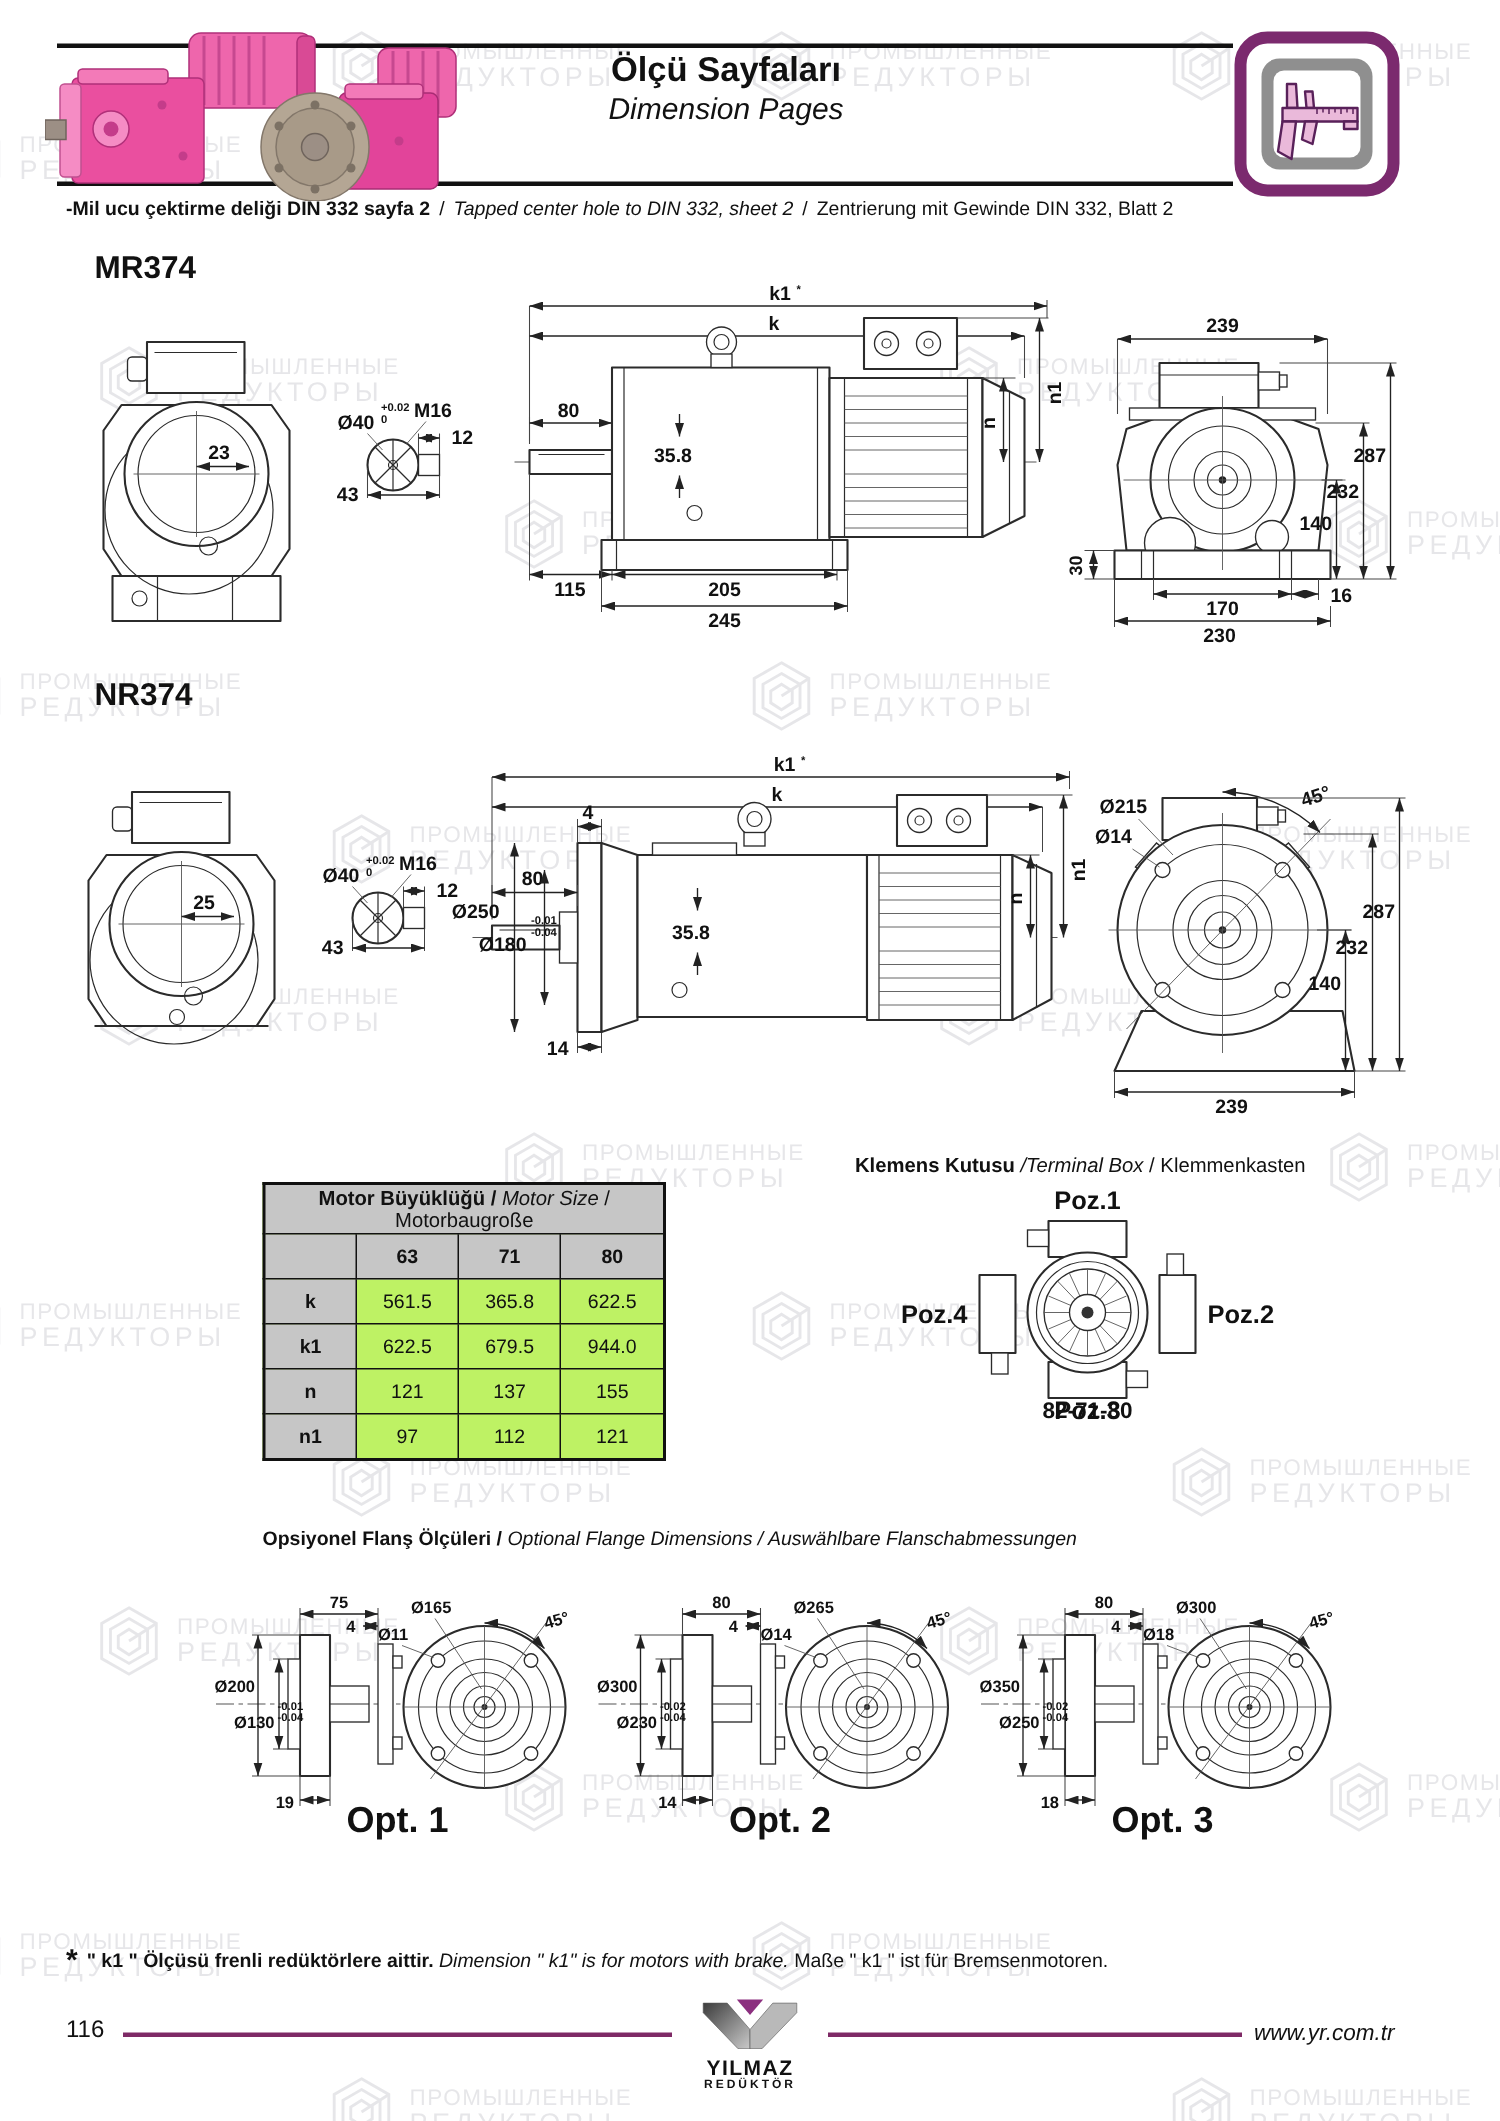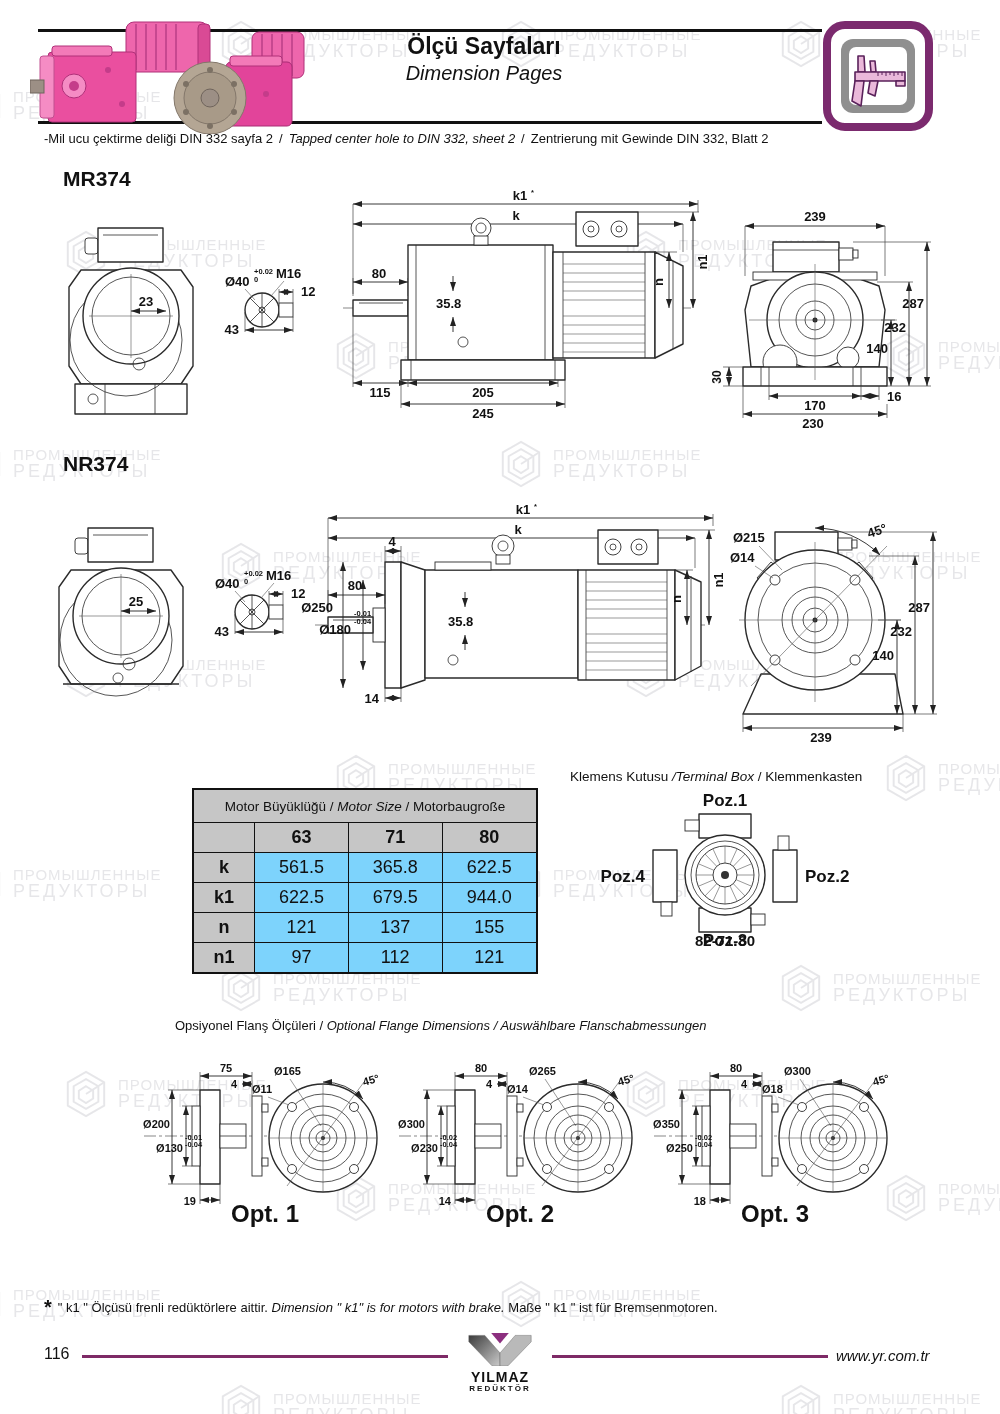--- a/index.html
+++ b/index.html
@@ -13,48 +13,48 @@
   .wm .w2{font-size:18px;letter-spacing:3px}
   
   .hdr-rule{position:absolute;left:38px;width:784px;height:3px;background:#111;z-index:1}
   .hdr-titles{position:absolute;left:284px;top:33px;width:400px;text-align:center;z-index:2}
   .t1{font-size:23px;font-weight:bold}
   .t2{font-size:20px;font-style:italic;margin-top:2px}
   .t3{font-size:20px;margin-top:2px}
   .hdr-icon{position:absolute;left:822px;top:20px;width:112px;height:112px;z-index:2}
   .hdr-img{position:absolute;left:30px;top:6px;z-index:2}
   .note{position:absolute;left:44px;top:131px;font-size:13px;z-index:2;white-space:nowrap}
-  .note .b{font-weight:normal}
+  .note .b{font-weight:bold}
   .note .i{font-style:italic}
   .note .sep{padding:0 6px}
   .sec-label{position:absolute;left:63px;font-size:21px;font-weight:bold;z-index:2}
   svg.draw{position:absolute;z-index:1}
   
   .o{fill:none;stroke:#2b2b2b;stroke-width:1.4;stroke-linejoin:round}
   .o2{fill:none;stroke:#2b2b2b;stroke-width:.8}
   .fw{fill:#fff;stroke:#2b2b2b;stroke-width:1.4;stroke-linejoin:round}
   .fw2{fill:#fff;stroke:#2b2b2b;stroke-width:.9}
   .dl{stroke:#222;stroke-width:.9;marker-start:url(#aS);marker-end:url(#aE)}
   .ae{stroke:#222;stroke-width:.9;marker-end:url(#aE)}
   .ext{stroke:#444;stroke-width:.7}
   .thin{stroke:#555;stroke-width:.6}
   .cl{stroke:#555;stroke-width:.7;stroke-dasharray:12 3 3 3}
   text.dm{font:bold 13px "Liberation Sans",sans-serif;fill:#111}
   text.dm2{font:bold 11px "Liberation Sans",sans-serif;fill:#111}
   text.dm0{font:bold 12px "Liberation Sans",sans-serif;fill:#111}
   text.tl{font:bold 7.5px "Liberation Sans",sans-serif;fill:#111}
   text.pz{font:bold 17px "Liberation Sans",sans-serif;fill:#111}
   
-  .mtable{position:absolute;left:192px;top:788px;width:346px;border:2.5px solid #111;
-          border-collapse:collapse;z-index:1;background:#7dd3fc}
-  .mtable td{border:1.5px solid #111;text-align:center;font-size:18px;height:27px}
+  .mtable{position:absolute;left:175px;top:788px;width:269px;border:2.5px solid #111;
+          border-collapse:collapse;z-index:1;background:#bef264}
+  .mtable td{border:1.5px solid #111;text-align:center;font-size:13px;height:27px}
   .mtable .ttl{background:#c6c6c6;font-size:13.5px;height:30px}
   .mtable .hd{background:#c6c6c6;font-weight:bold}
   .mtable .lb{background:#c6c6c6;font-weight:bold;width:58px}
-  .tb{font-weight:normal}.ti{font-style:italic}
+  .tb{font-weight:bold}.ti{font-style:italic}
   .tb-title{position:absolute;left:570px;top:769px;font-size:13.5px;z-index:1;white-space:nowrap}
   .sizes{position:absolute;left:585px;top:932px;width:280px;text-align:center;
          font-size:15px;font-weight:bold;z-index:1}
   .fl-title{position:absolute;left:175px;top:1018px;font-size:13px;z-index:1;white-space:nowrap}
   .opt-label{position:absolute;top:1200px;width:250px;text-align:center;font-size:24px;
              font-weight:bold;z-index:1}
   .footnote{position:absolute;left:44px;top:1296px;z-index:1;font-size:13px;white-space:nowrap}
   .footnote .star{font-size:20px;font-weight:bold;vertical-align:-2px;padding-right:6px}
   .rule{position:absolute;height:2.5px;background:#7e2a66;z-index:1}
   .pageno{position:absolute;left:44px;top:1345px;font-size:16px;z-index:1}

